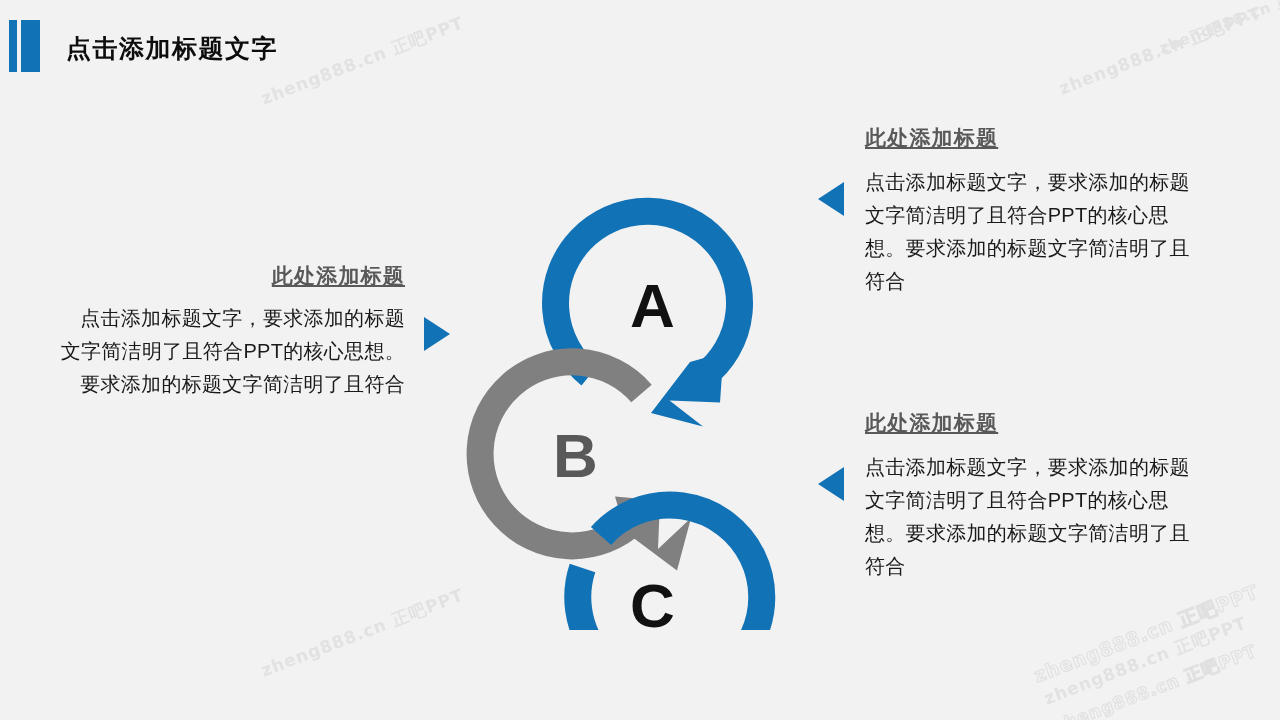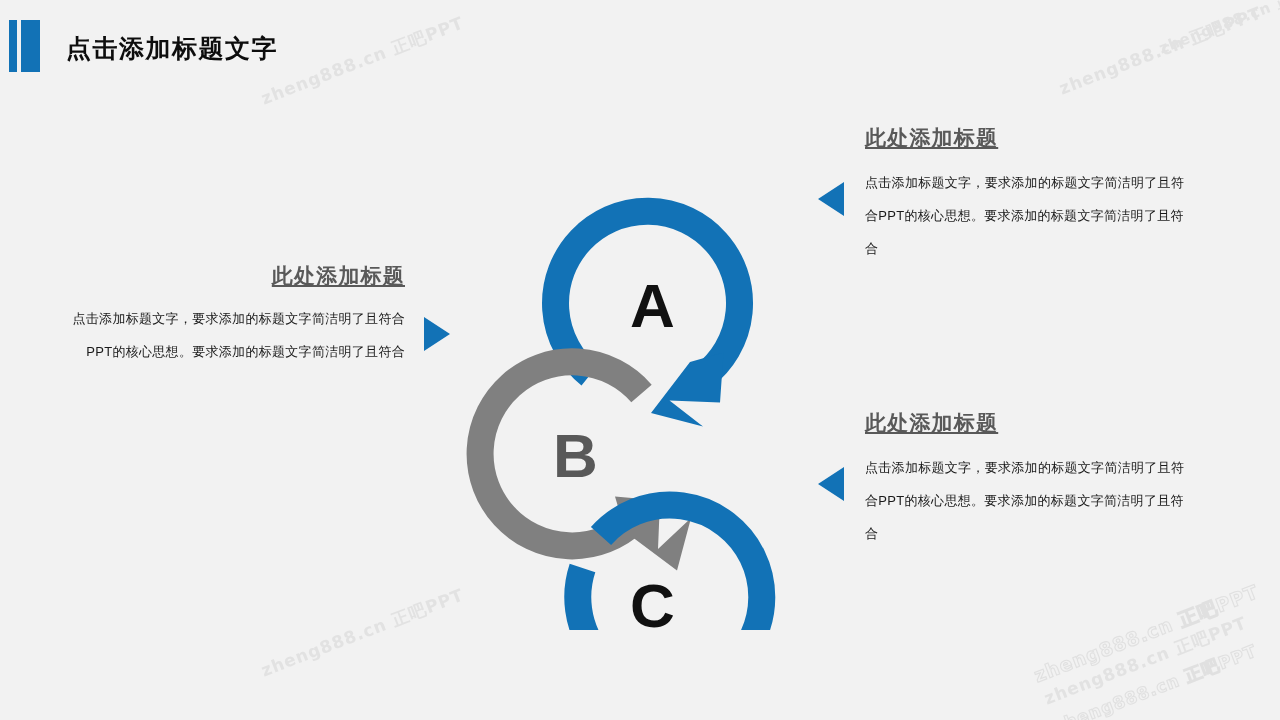--- a/index.html
+++ b/index.html
@@ -109,21 +109,21 @@
   }
   .block-heading {
     font-size: 21px;
     font-weight: bold;
     color: #595959;
     letter-spacing: 1.2px;
     line-height: 28px;
     text-decoration: underline;
   }
   .block-body {
-    font-size: 13px;
+    font-size: 20px;
     color: #1a1a1a;
     line-height: 33px;
     letter-spacing: 0.3px;
   }
 
   
   #block-left { left: 60px; top: 262px; width: 345px; text-align: right; }
   #block-left .block-heading { margin: 0 0 12px 0; }
 
   

